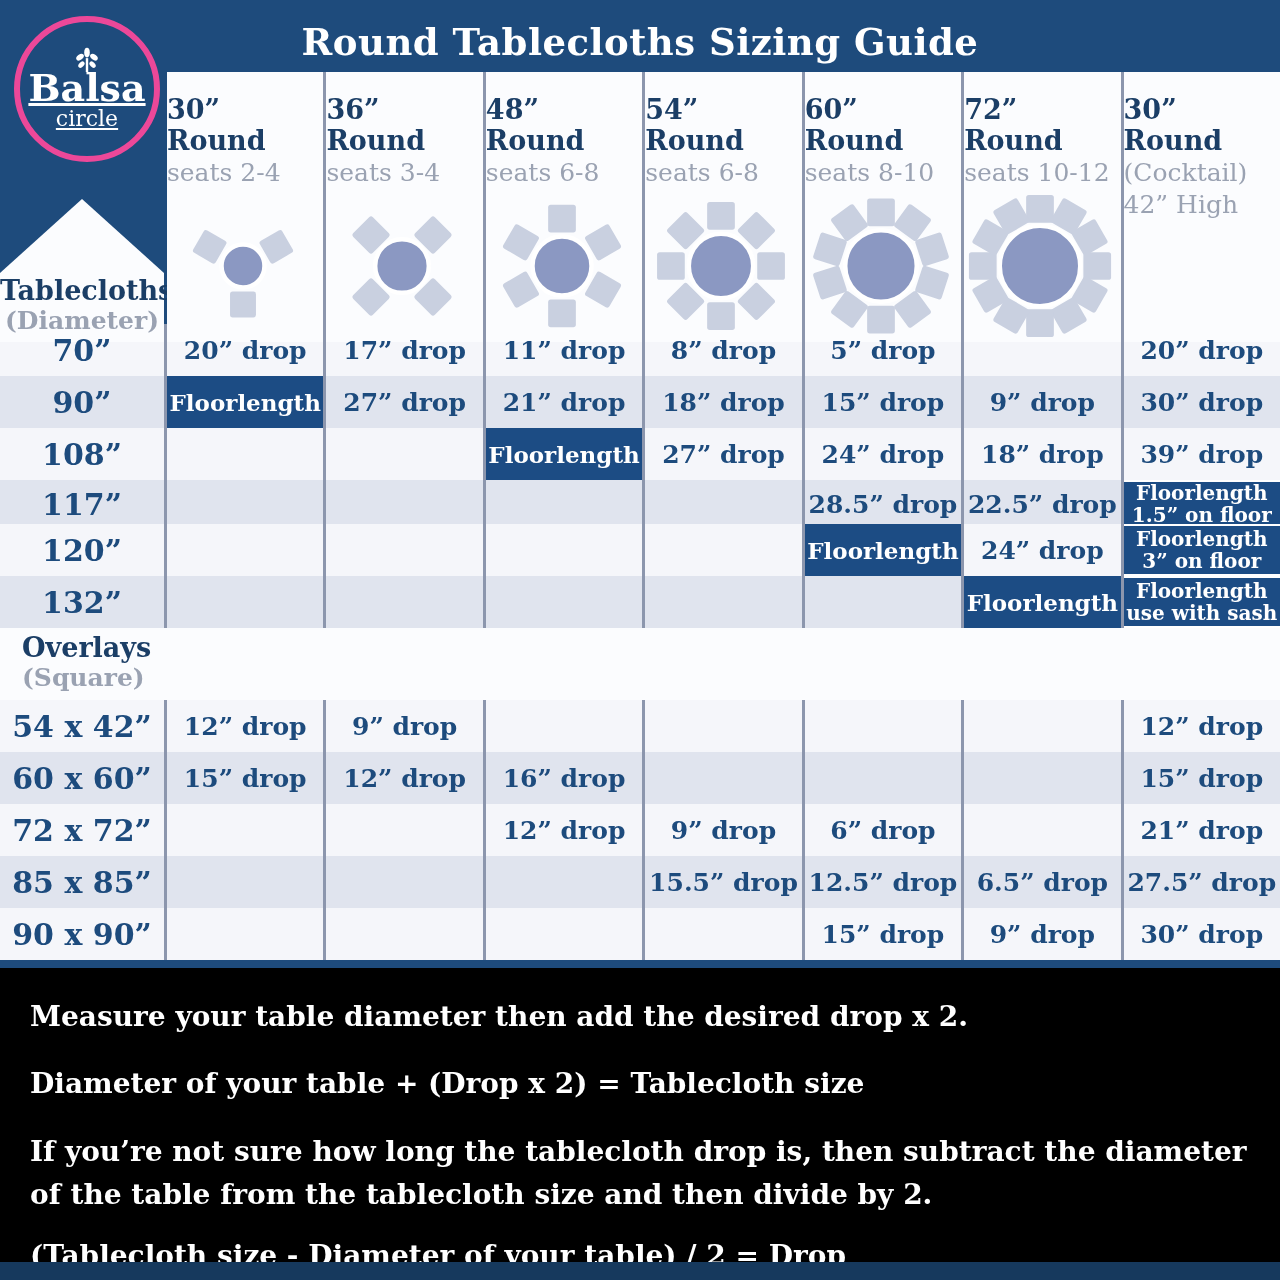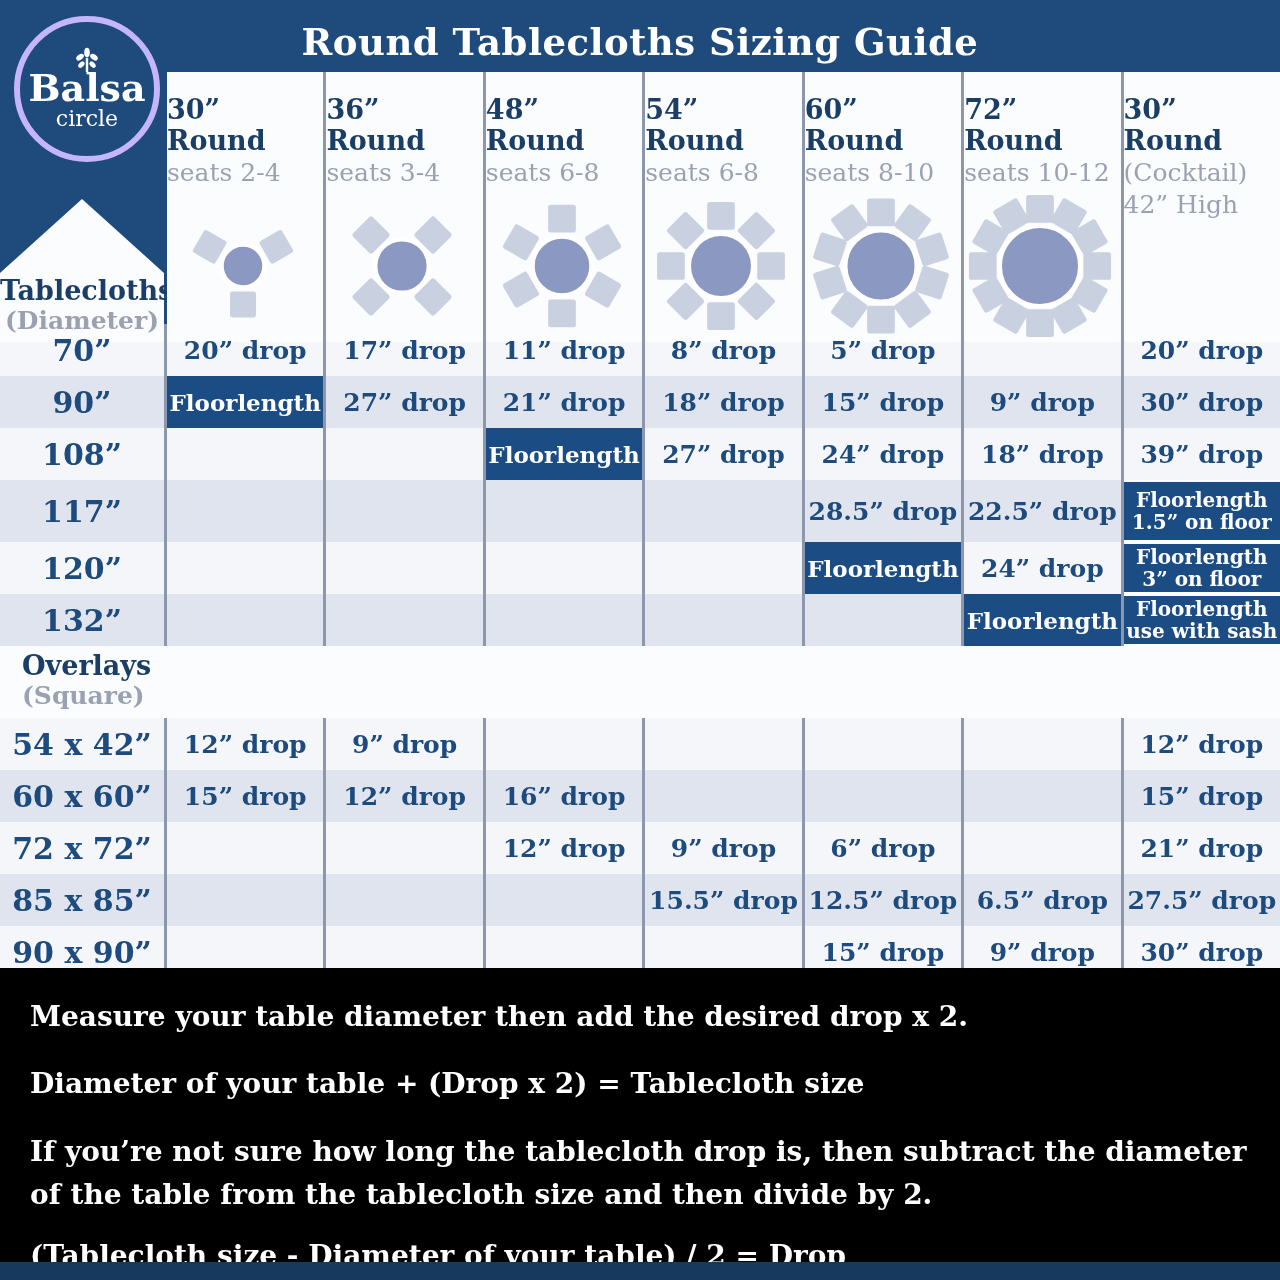--- a/index.html
+++ b/index.html
@@ -8,22 +8,22 @@
     background:#1e4b7c;
     font-family:"DejaVu Serif","Liberation Serif",serif;
     -webkit-font-smoothing:antialiased;
   }
   
   .title-band { position:absolute; top:0; left:0; width:1280px; height:84px;
     display:flex; align-items:center; justify-content:center; }
   .title-band h1 { margin:0; font-size:37px; font-weight:700; color:#ffffff; letter-spacing:0.5px; }
   
   .logo { position:absolute; top:16px; left:14px; width:134px; height:134px; z-index:5;
-    border:6px solid #c4b5fd; border-radius:50%; background:#1e4b7c;
-    display:flex; flex-direction:column; align-items:center; justify-content:center; color:#ffffff; }
+    border:6px solid #ec4899; border-radius:50%; background:#1e4b7c;
+    display:flex; flex-direction:column; align-items:center; justify-content:center; color:#ffffff;text-decoration:underline; }
   .logo-line1 { font-size:38px; font-weight:700; line-height:1; margin-top:-2px; }
   .logo-line2 { font-size:22px; line-height:1.1; }
   .sprout { width:30px; height:26px; margin-bottom:-2px; }
   
   .table-area { position:absolute; top:72px; left:0; width:1280px; }
   .row-grid { display:grid; grid-template-columns:164px 3px repeat(6, 1fr 3px) 1fr; }
   .sep { background:#8c96ad; }
   .sep-navy { background:transparent; }
   
   .header-band { height:252px; background:transparent; }
@@ -234,21 +234,21 @@
         </div>
         <div class="sep"></div>
         <div class="data-cell">27” drop</div>
         <div class="sep"></div>
         <div class="data-cell">24” drop</div>
         <div class="sep"></div>
         <div class="data-cell">18” drop</div>
         <div class="sep"></div>
         <div class="data-cell">39” drop</div>
       </div>
-      <div class="row-grid data-row stripe-dark" style="height: 62px;">
+      <div class="row-grid data-row stripe-dark" style="height: 44px;">
         <div class="size-cell">117”</div>
         <div class="sep"></div>
         <div class="data-cell"></div>
         <div class="sep"></div>
         <div class="data-cell"></div>
         <div class="sep"></div>
         <div class="data-cell"></div>
         <div class="sep"></div>
         <div class="data-cell"></div>
         <div class="sep"></div>

